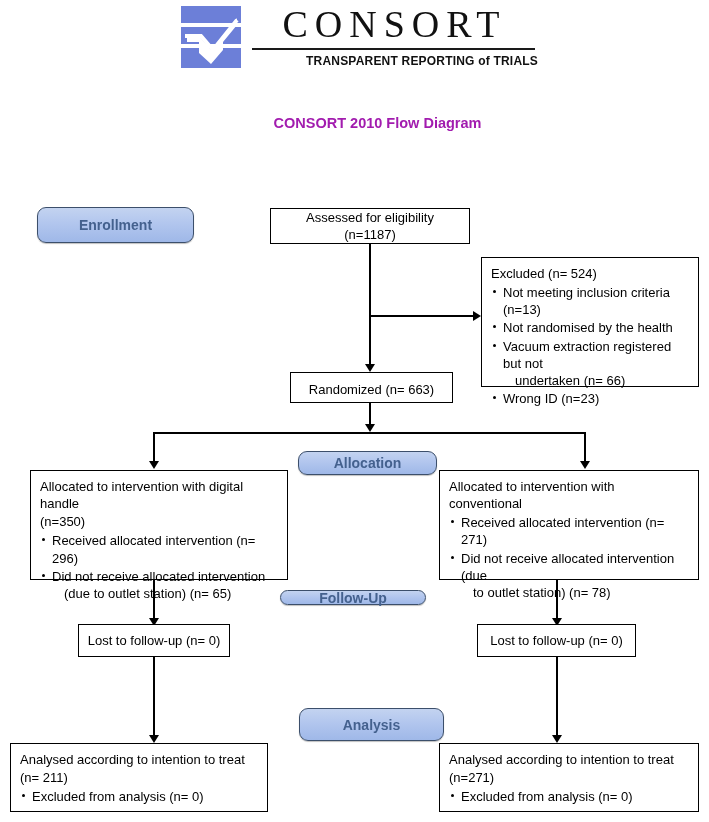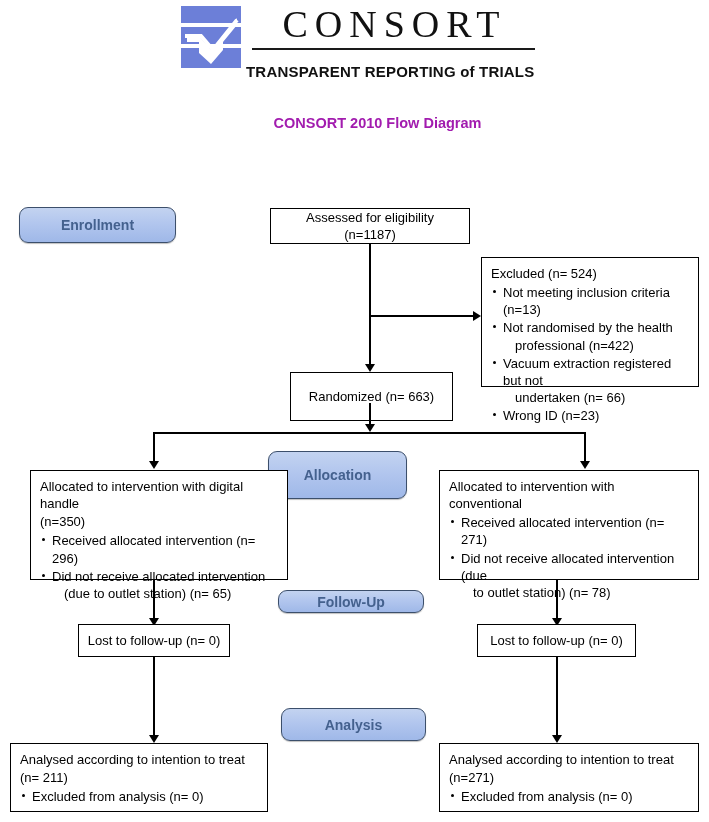--- a/index.html
+++ b/index.html
@@ -52,26 +52,26 @@
     line-height: 44px;
   }
   #logo-rule {
     position: absolute;
     left: 252px; top: 48px;
     width: 283px; height: 2px;
     background: #1a1a1a;
   }
   #logo-tagline {
     position: absolute;
-    left: 246px; top: 63px;
+    left: 246px; top: 54px;
     width: 292px;
-    text-align: left;
+    text-align: right;
     font-family: "Liberation Sans", sans-serif;
     font-weight: bold;
-    font-size: 15px;
+    font-size: 12px;
     letter-spacing: 0.2px;
     color: #111111;
   }
   #logo-tagline .lc { font-weight: bold; text-transform: none; }
 
   
   #diagram-title {
     position: absolute;
     left: 0; top: 115px;
     width: 709px;
@@ -126,20 +126,21 @@
     border: 1.8px solid #3c4f6b;
     border-radius: 9px;
     background: linear-gradient(to bottom, #c3d3f0 0%, #b2c6ee 45%, #9fb8e8 100%);
     color: #44618e;
     font-weight: bold;
     font-size: 14px;
     display: flex;
     align-items: center;
     justify-content: center;
     box-shadow: 0 1px 1px rgba(0,0,0,0.25);
+    margin-left: 18px;
   }
 
   
   .conn {
     position: absolute;
     background: #000000;
   }
   .vline { width: 1.6px; }
   .hline { height: 1.6px; }
   .arrow-down {
@@ -176,25 +177,25 @@
   <div id="logo-rule"></div>
   <div id="logo-tagline"><span>TRANSPARENT REPORTING </span><span class="lc">of</span><span> TRIALS</span></div>
 </div>
 
 <div id="diagram-title">CONSORT 2010 Flow Diagram</div>
 
 <div class="pill" style="left:19px; top:207px; width:157px; height:36px;">
   <span>Enrollment</span>
 </div>
 
-<div class="pill" style="left:268px; top:451px; width:139px; height:48px;">
+<div class="pill" style="left:280px; top:451px; width:139px; height:24px;">
   <span>Allocation</span>
 </div>
 
-<div class="pill" style="left:278px; top:590px; width:146px; height:23px;">
+<div class="pill" style="left:262px; top:590px; width:146px; height:15px;">
   <span>Follow-Up</span>
 </div>
 
 <div class="pill" style="left:281px; top:708px; width:145px; height:33px;">
   <span>Analysis</span>
 </div>
 
 <div class="fbox center-text" style="left:270px; top:208px; width:200px; height:36px;">
   <span>Assessed for eligibility (n=1187)</span>
 </div>
@@ -208,33 +209,32 @@
 <div class="arrow-down" style="left:365px; top:364px;"></div>
 
 <div class="fbox" style="left:481px; top:257px; width:218px; height:130px;">
   <div class="hdr">Excluded  (n= 524)</div>
   <ul>
     <li>
       <span>Not meeting inclusion criteria (n=13)</span>
     </li>
     <li>
       <span>Not randomised by the health</span>
-      <span class="cont">professional (n=422)</span>
     </li>
     <li>
       <span>Vacuum extraction registered but not</span>
       <span class="cont">undertaken (n= 66)</span>
     </li>
     <li>
       <span>Wrong ID (n=23)</span>
     </li>
   </ul>
 </div>
 
-<div class="fbox center-text" style="left:290px; top:372px; width:163px; height:49px;">
+<div class="fbox center-text" style="left:290px; top:372px; width:163px; height:31px;align-items:flex-end;">
   <span>Randomized (n= 663)</span>
 </div>
 
 <div class="conn vline" style="left:369px; top:403px; height:25px;"></div>
 <div class="arrow-down" style="left:365px; top:424px;"></div>
 <div class="conn hline" style="left:153px; top:432px; width:432px;"></div>
 <div class="conn vline" style="left:153px; top:432px; height:33px;"></div>
 <div class="arrow-down" style="left:149px; top:461px;"></div>
 <div class="conn vline" style="left:584px; top:432px; height:33px;"></div>
 <div class="arrow-down" style="left:580px; top:461px;"></div>

